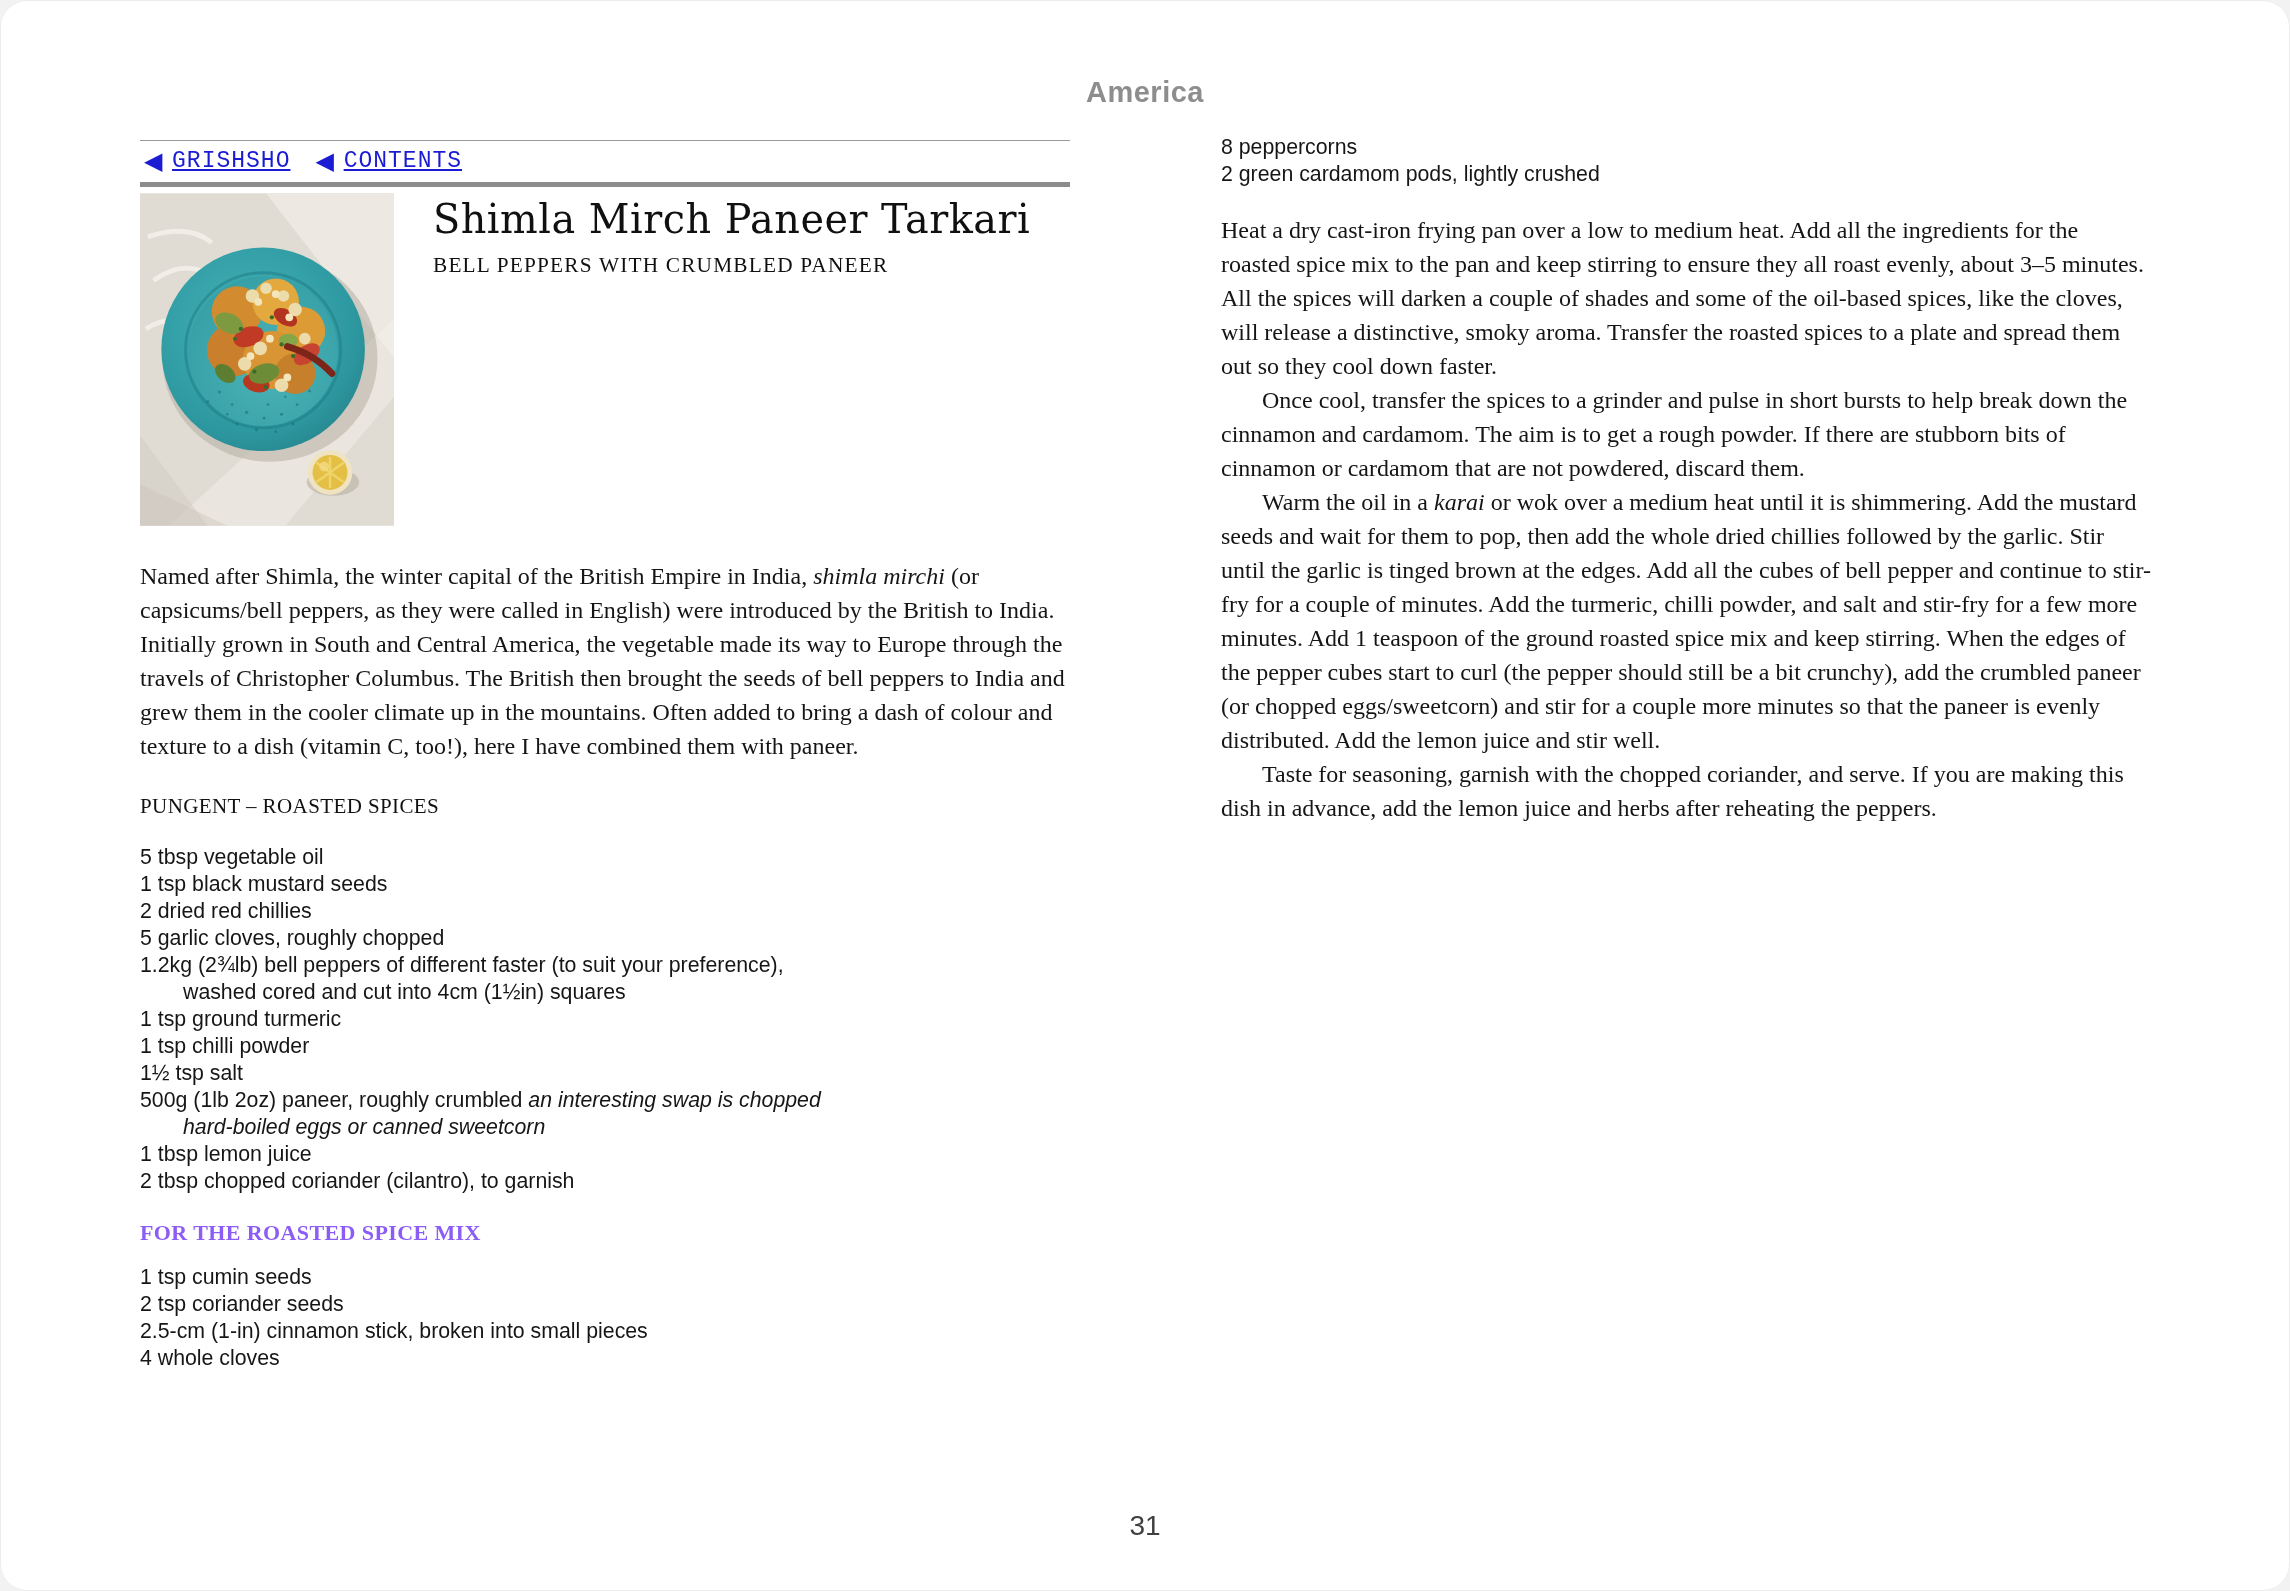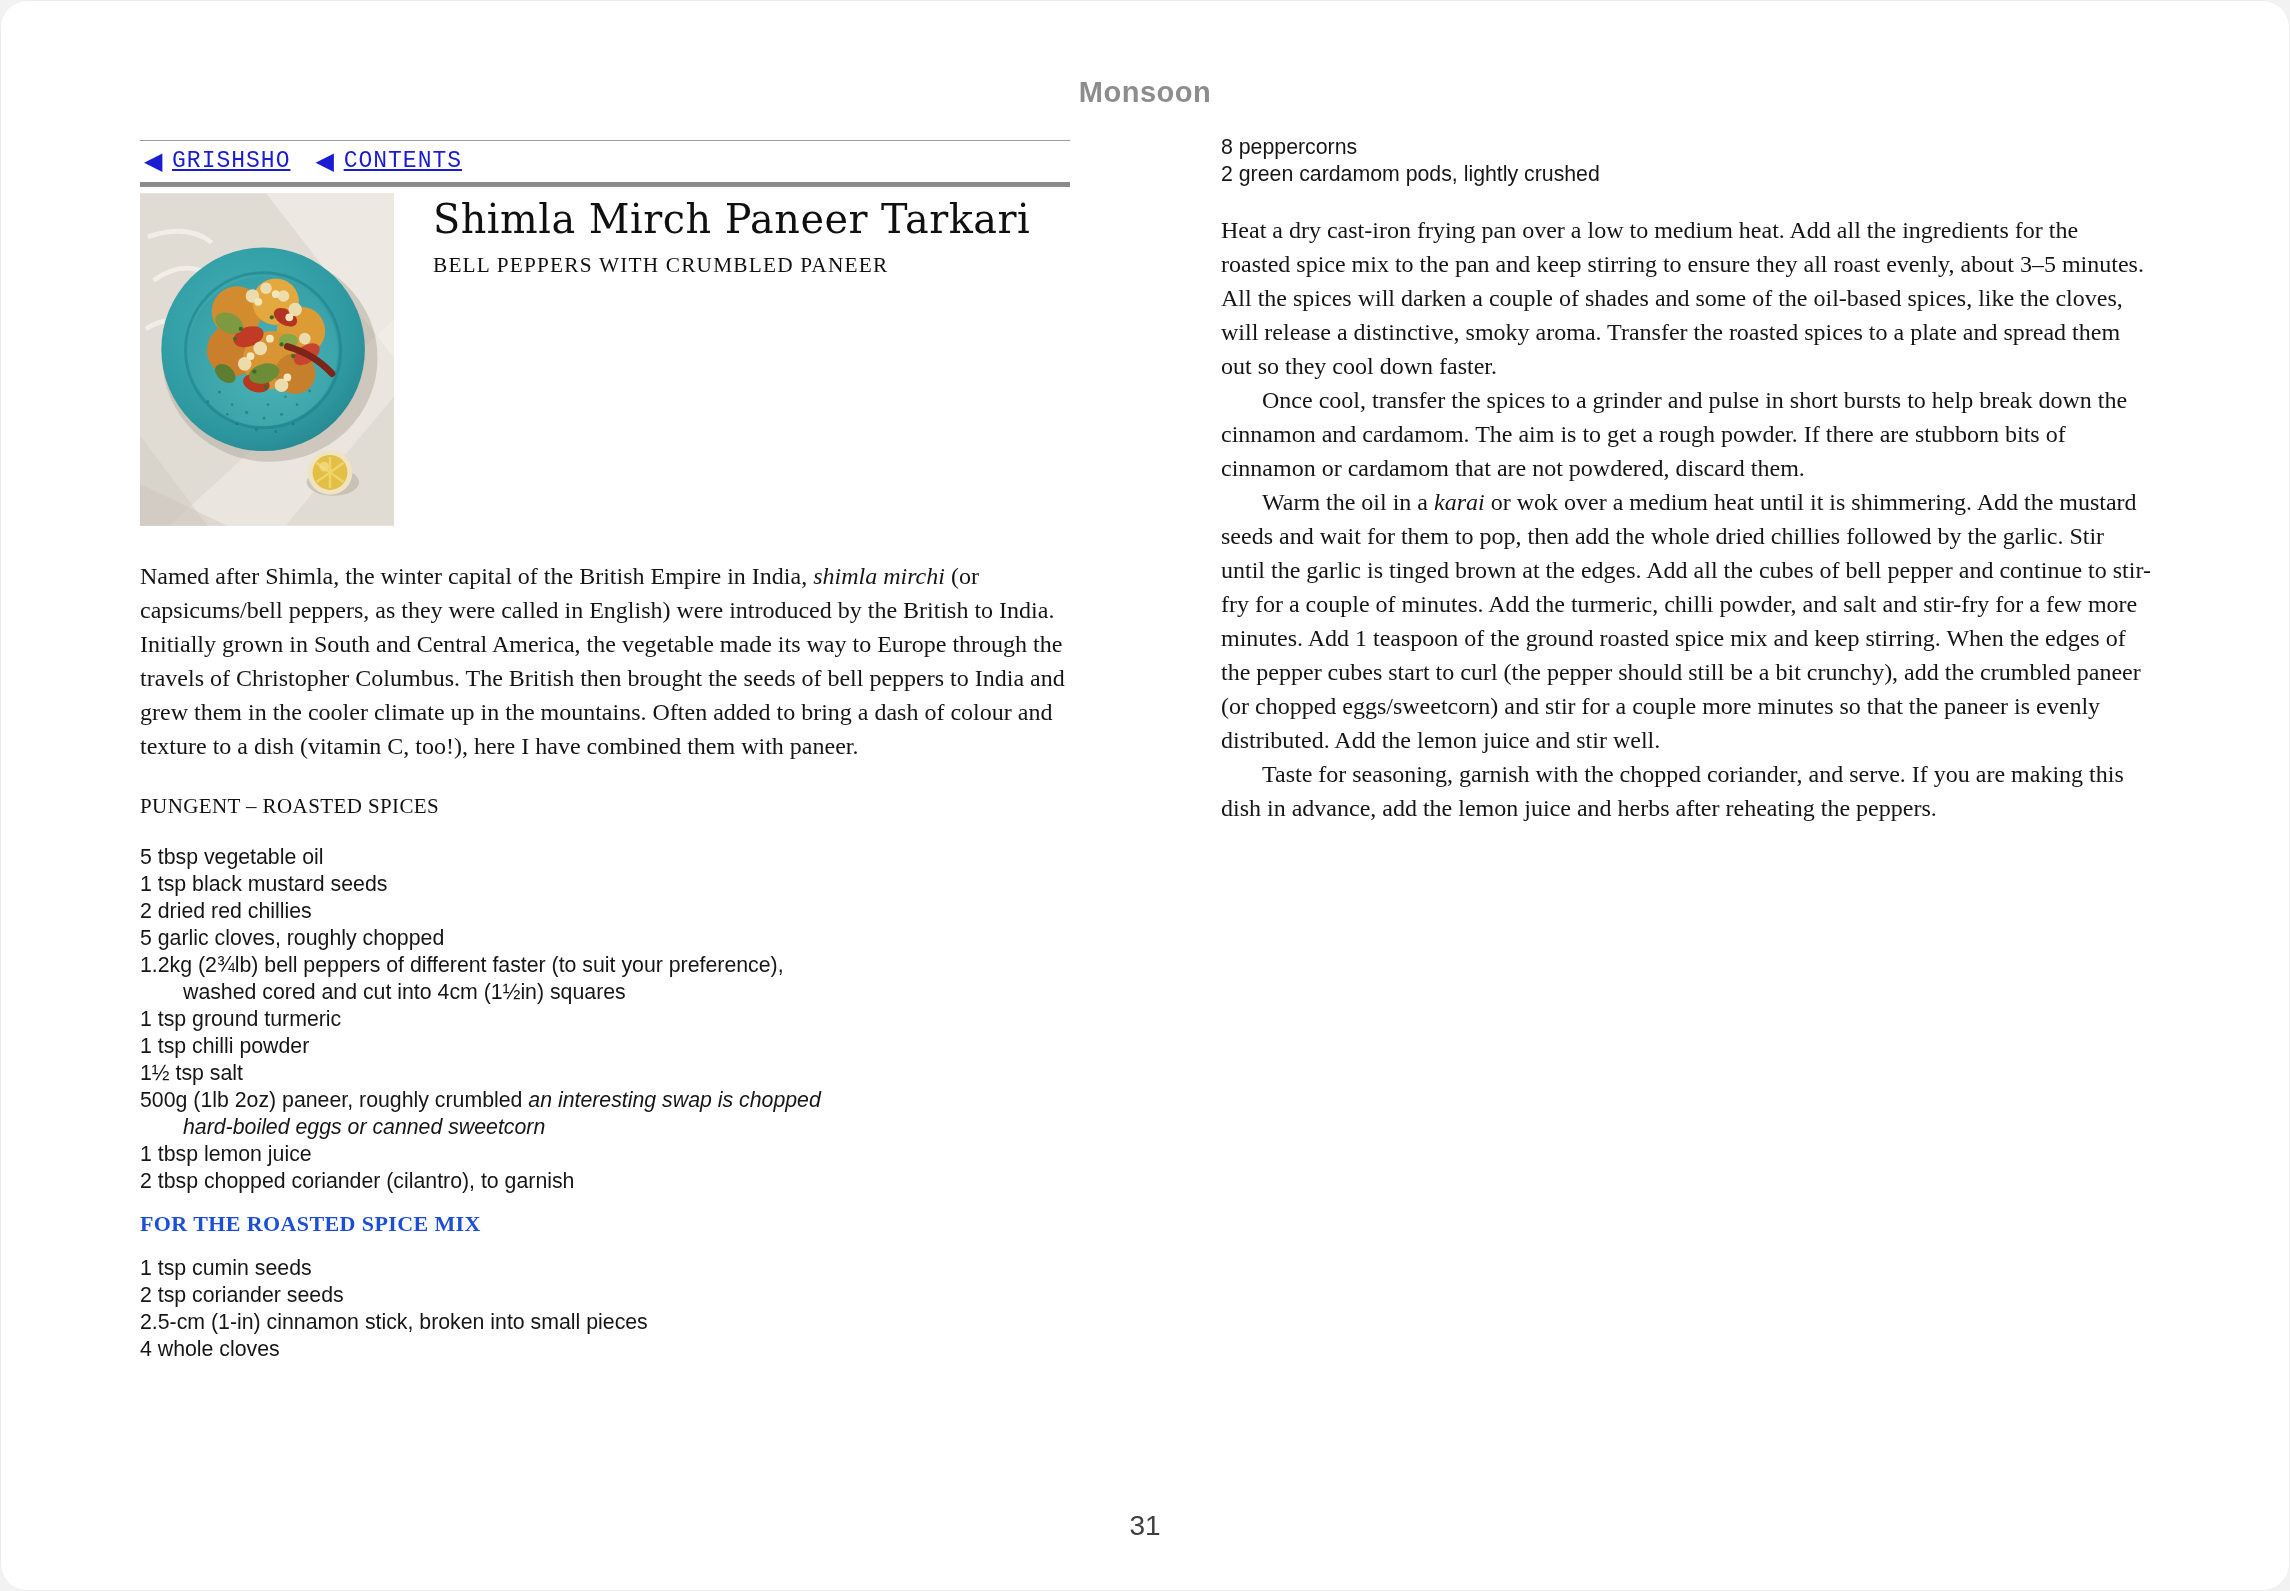--- a/index.html
+++ b/index.html
@@ -74,37 +74,37 @@
   .caps-line{
     margin-top:31px;
     font-size:21px;letter-spacing:0.4px;color:#111;
   }
   .caps-line + .caps-line{margin-top:26px;}
   .ing-list{margin-top:25px;font-family:"Liberation Sans", sans-serif;
     font-size:21.3px;line-height:27px;color:#161616;}
   .ing{padding-left:43px;text-indent:-43px;}
   .ing.cont{padding-left:43px;text-indent:0;}
   .spice-heading{
-    margin-top:16px;
+    margin-top:25px;
     font-family:"Liberation Serif", serif;
-    font-weight:700;font-size:22px;letter-spacing:0.4px;color:#1d4ed8;
+    font-weight:700;font-size:22px;letter-spacing:0.4px;color:#8b5cf6;
   }
   .spice-list{margin-top:18px;}
   
   .method{font-size:24px;line-height:34px;}
   .method p{margin:0;}
   .method p.indent{text-indent:41px;}
   .method-wrap{margin-top:25px;}
 </style>
 </head>
 <body>
 
 <div class="page">
 
-  <div class="book-header">Monsoon</div>
+  <div class="book-header">America</div>
 
   <div class="col-left">
     <hr class="rule-thin">
     <div class="navbar">
       <a class="navlink">
         <span class="nav-tri">◀</span>
         <span class="nav-label">GRISHSHO</span>
       </a>
       <a class="navlink">
         <span class="nav-tri">◀</span>

